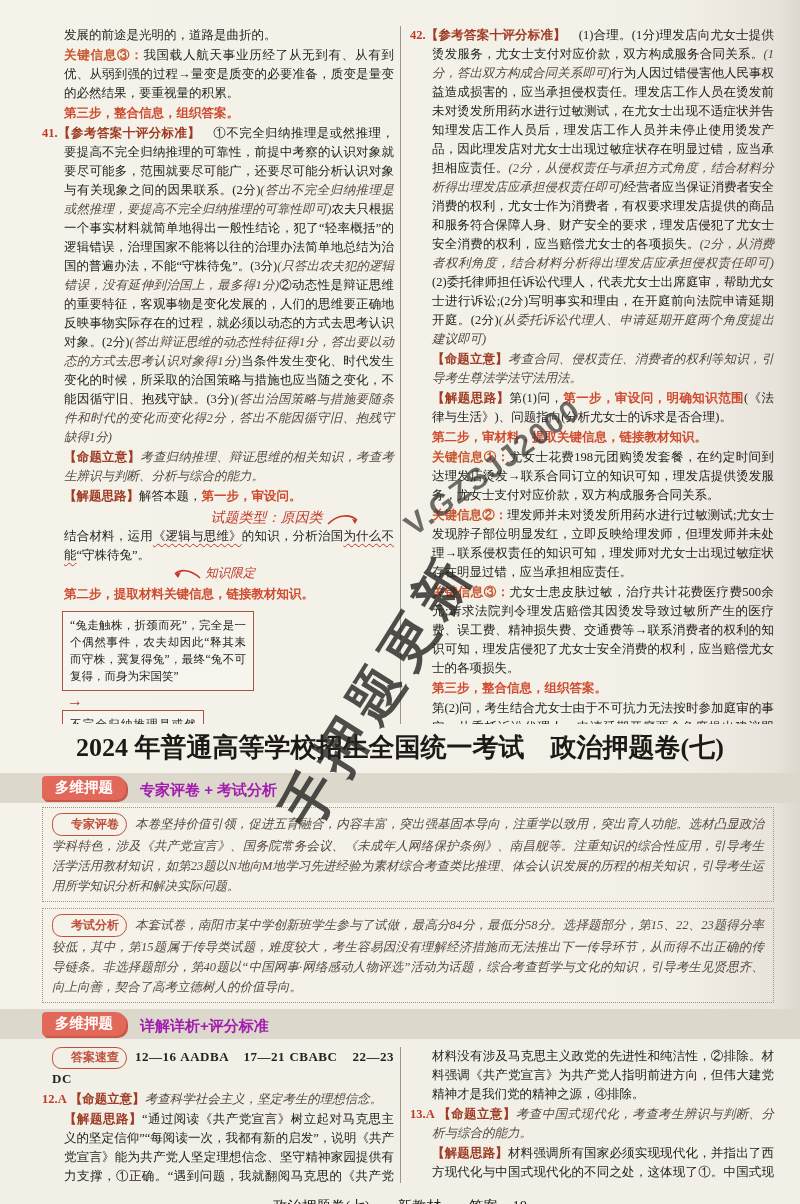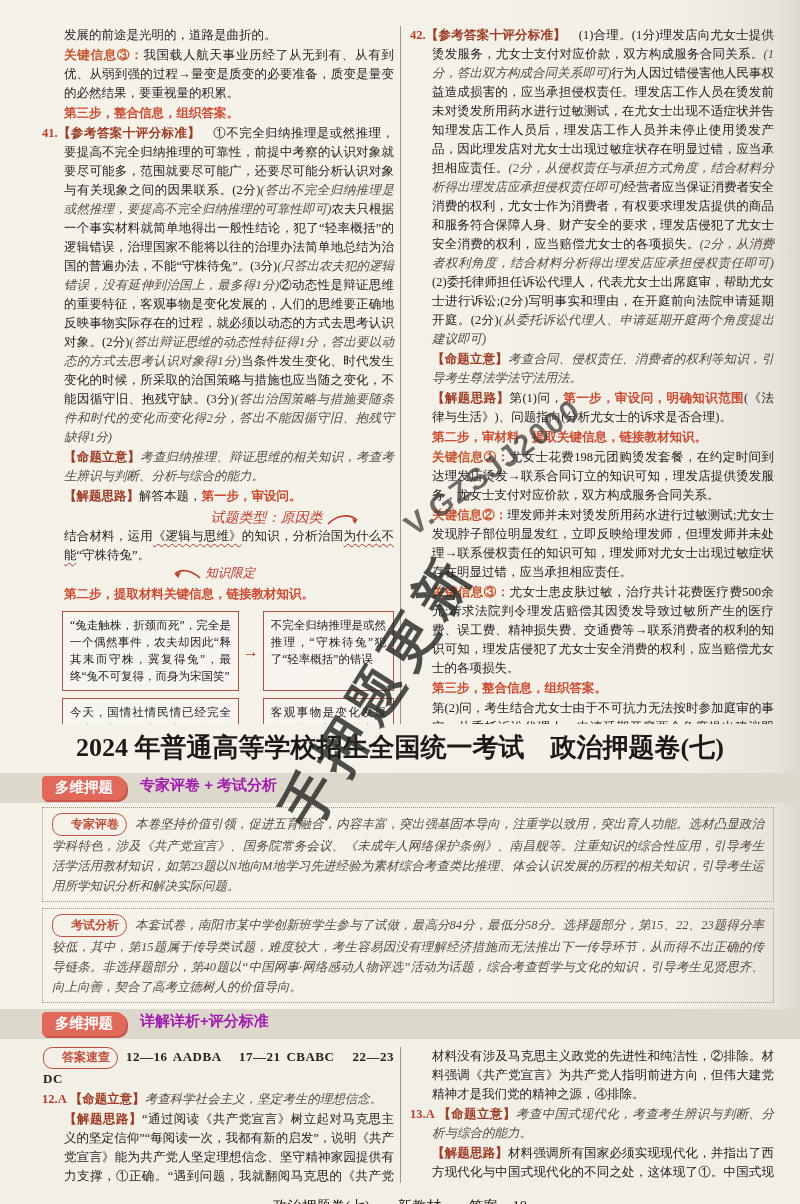--- a/index.html
+++ b/index.html
@@ -21,29 +21,29 @@
   .lbl{color:#9e3b22;font-weight:bold;}
   .rednote{color:#cf4a2e;font-weight:bold;}
   .orange{color:#c8552c;font-weight:bold;}
   .qnum{color:#c03b24;font-weight:bold;}
   .script{font-style:italic;color:#55493f;}
   .scriptred{font-style:italic;color:#c0392b;}
   .wavy{text-decoration:underline wavy #c0392b 1px;text-underline-offset:3px;}
   .anno-right{text-align:right;margin:2px 34px 0 0;font-size:14px;}
   .anno-mid{margin:-2px 0 2px 130px;font-size:12.5px;}
   
-  .flow-row{display:flex;align-items:stretch;margin:7px 0 0 20px;}
+  .flow-row{display:flex;align-items:stretch;margin:7px 0 0 20px;flex-direction:column;}
   .fbox{border:1px solid #a9553f;padding:5px 7px;font-size:11.5px;line-height:17px;text-align:justify;background:rgba(255,255,255,0.25);}
   .fbox.l{width:176px;}
   .fbox.r{width:126px;}
   .farrow{display:flex;align-items:center;justify-content:center;width:26px;color:#a9402c;font-weight:bold;font-size:16px;}
   
   .exam-title{text-align:center;font-size:26px;font-weight:bold;margin:6px 0 8px 0;color:#1d1916;}
   
-  .band-head{display:flex;align-items:flex-start;background:#ddd8cc;padding:3px 0 3px 42px;margin:0 0 4px 0;}
+  .band-head{display:flex;align-items:flex-end;background:#ddd8cc;padding:3px 0 3px 42px;margin:0 0 4px 0;}
   .band-head .band-title{font-family:"Liberation Sans","DejaVu Sans",sans-serif;font-weight:bold;font-size:15px;margin-left:14px;color:#a21caf;}
   .pill{display:inline-block;background:#e2685a;color:#fff;font-family:"Liberation Sans","DejaVu Sans",sans-serif;
     font-weight:bold;font-size:14.5px;padding:2px 13px 3px 13px;border-radius:4px 10px 10px 4px;
     box-shadow:2px 2px 0 #c9584b;}
   .tagbox{display:inline-block;border:1.5px solid #c0503c;color:#c0503c;font-weight:bold;font-size:12px;
     border-radius:10px 12px 12px 10px;padding:0 7px 1px 18px;margin-right:8px;white-space:nowrap;}
   .dotted{border:1px dotted #a89478;margin:0 26px 6px 42px;padding:5px 9px;font-size:12.5px;line-height:20px;text-align:justify;}
   
   .bot-cols{display:flex;padding:4px 22px 0 42px;height:140px;overflow:hidden;box-sizing:border-box;}
   .bcol-left{width:358px;padding-right:6px;box-sizing:border-box;}
@@ -137,21 +137,21 @@
     <span class="tagbox">考试分析</span><span class="script">本套试卷，南阳市某中学创新班学生参与了试做，最高分84分，最低分58分。选择题部分，第15、22、23题得分率较低，其中，第15题属于传导类试题，难度较大，考生容易因没有理解经济措施而无法推出下一传导环节，从而得不出正确的传导链条。非选择题部分，第40题以“中国网事·网络感动人物评选”活动为话题，综合考查哲学与文化的知识，引导考生见贤思齐、向上向善，契合了高考立德树人的价值导向。</span>
   </div>
 
   <div class="band-head">
     <span class="pill">多维押题</span>
     <span class="band-title">详解详析+评分标准</span>
   </div>
 
   <div class="bot-cols">
     <div class="col bcol-left">
-      <p class="para" style="margin-left:1px;">
+      <p class="para" style="margin-left:10px;">
         <span class="tagbox">答案速查</span><span class="answers">12—16 AADBA　17—21 CBABC　22—23 DC</span>
       </p>
       <p class="para qpara"><span class="qnum">12.A</span><span> </span><span class="lbl">【命题立意】</span><span class="script">考查科学社会主义，坚定考生的理想信念。</span></p>
       <p class="para"><span class="lbl">【解题思路】</span><span>“通过阅读《共产党宣言》树立起对马克思主义的坚定信仰”“每阅读一次，我都有新的启发”，说明《共产党宣言》能为共产党人坚定理想信念、坚守精神家园提供有力支撑，①正确。“遇到问题，我就翻阅马克思的《共产党宣言》”“写《新民主主义论》时，《共产党宣言》就翻阅过多次”，说明《共产党宣言》为我们党认识和改造世界提供了强大的思想武器，③正确。</span></p>
     </div>
     <div class="col bcol-right">
       <p class="para"><span>材料没有涉及马克思主义政党的先进性和纯洁性，②排除。材料强调《共产党宣言》为共产党人指明前进方向，但伟大建党精神才是我们党的精神之源，④排除。</span></p>
       <p class="para qpara"><span class="qnum">13.A</span><span> </span><span class="lbl">【命题立意】</span><span class="script">考查中国式现代化，考查考生辨识与判断、分析与综合的能力。</span></p>
       <p class="para"><span class="lbl">【解题思路】</span><span>材料强调所有国家必须实现现代化，并指出了西方现代化与中国式现代化的不同之处，这体现了①。中国式现代化坚持以人民为中心，带领全体人民共同富裕，这是对西方</span></p>
     </div>

